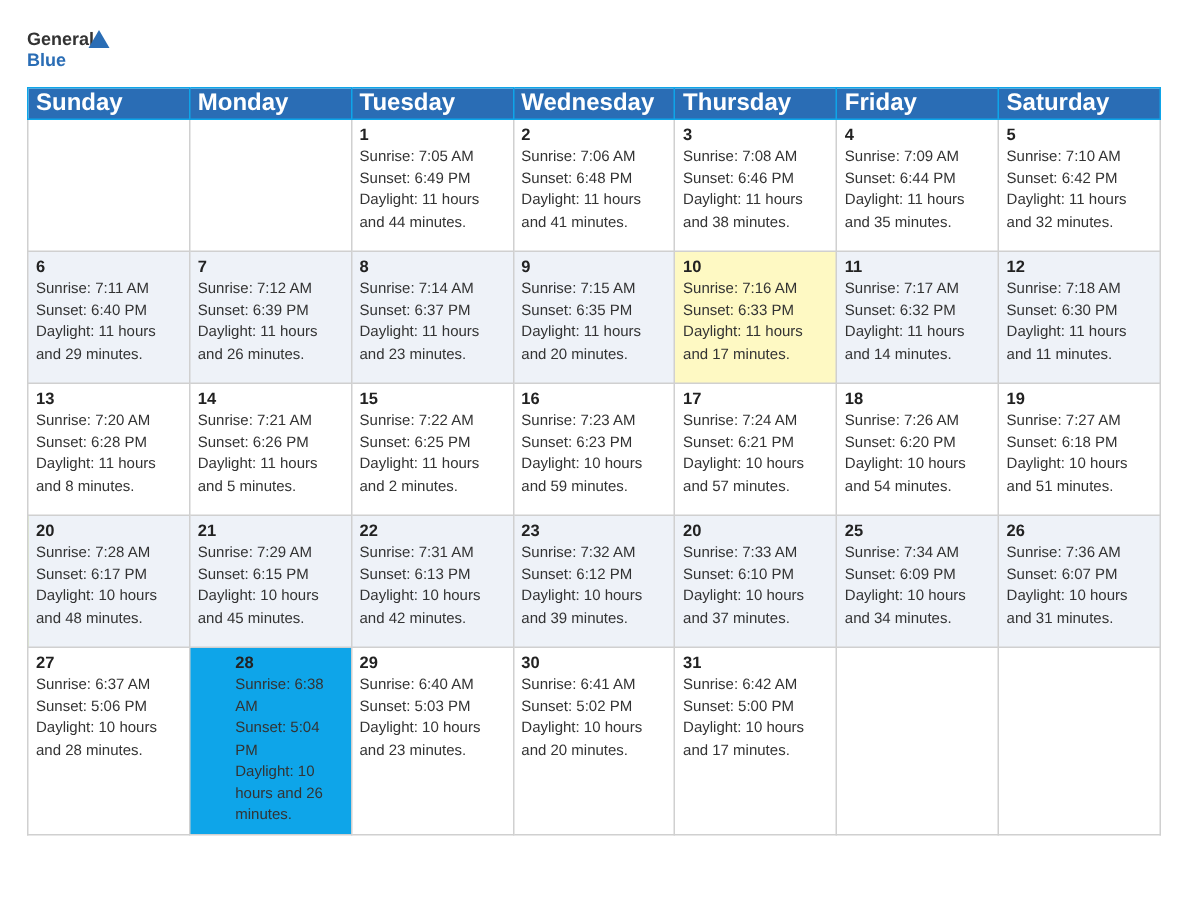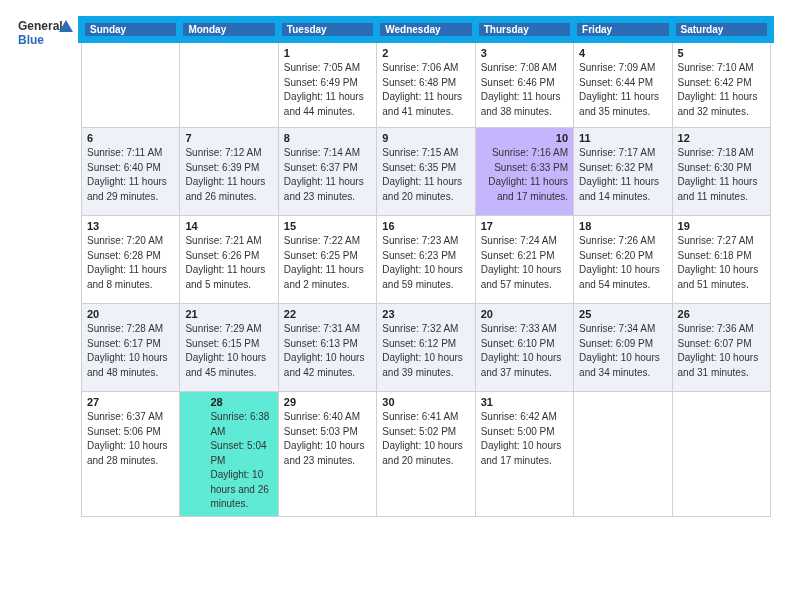--- a/index.html
+++ b/index.html
@@ -8,21 +8,21 @@
       height: 612px;
       font-family: Arial, Helvetica, sans-serif;
       background: #fff;
       overflow: hidden;
     }
     .page {
       width: 792px;
       height: 444px;
       padding: 16px 18px 12px 18px;
       display: flex;
-      flex-direction: row;
+      flex-direction: column;
     }
     .header {
       display: flex;
       justify-content: space-between;
       align-items: flex-start;
       margin-bottom: 8px;
     }
     .logo {
       display: flex;
       align-items: center;
@@ -46,23 +46,23 @@
       flex: 1;
       border-collapse: collapse;
       width: 100%;
       font-size: 9.5px;
     }
     .calendar th {
       background-color: #2a6db5;
       color: #fff;
       text-align: left;
       padding: 1px 5px;
-      font-size: 10px;
+      font-size: 16px;
       font-weight: 600;
-      border: 7px solid #0ea5e9;
+      border: 1px solid #0ea5e9;
     }
     .calendar td {
       border: 1px solid #d0d0d0;
       vertical-align: top;
       padding: 4px 5px;
       width: calc(100% / 7);
       height: 88px;
       background: #fff;
     }
     .calendar tr:nth-child(even) td {
@@ -153,21 +153,21 @@
             <div class="day-info">Sunrise: 7:12 AM<br>Sunset: 6:39 PM<br>Daylight: 11 hours and 26 minutes.</div>
           </td>
           <td style="background: rgb(238, 242, 248);">
             <span class="day-num">8</span>
             <div class="day-info">Sunrise: 7:14 AM<br>Sunset: 6:37 PM<br>Daylight: 11 hours and 23 minutes.</div>
           </td>
           <td style="background: rgb(238, 242, 248);">
             <span class="day-num">9</span>
             <div class="day-info">Sunrise: 7:15 AM<br>Sunset: 6:35 PM<br>Daylight: 11 hours and 20 minutes.</div>
           </td>
-          <td style="background: #c4b5fd; text-align: right;">
+          <td style="background: #fef9c3;">
             <span class="day-num">10</span>
             <div class="day-info">Sunrise: 7:16 AM<br>Sunset: 6:33 PM<br>Daylight: 11 hours and 17 minutes.</div>
           </td>
           <td style="background: rgb(238, 242, 248);">
             <span class="day-num">11</span>
             <div class="day-info">Sunrise: 7:17 AM<br>Sunset: 6:32 PM<br>Daylight: 11 hours and 14 minutes.</div>
           </td>
           <td style="background: rgb(238, 242, 248);">
             <span class="day-num">12</span>
             <div class="day-info">Sunrise: 7:18 AM<br>Sunset: 6:30 PM<br>Daylight: 11 hours and 11 minutes.</div>
@@ -231,21 +231,21 @@
           <td style="background: rgb(238, 242, 248);">
             <span class="day-num">26</span>
             <div class="day-info">Sunrise: 7:36 AM<br>Sunset: 6:07 PM<br>Daylight: 10 hours and 31 minutes.</div>
           </td>
         </tr>
         <tr style="background: rgb(255, 255, 255);">
           <td style="background: rgb(255, 255, 255);">
             <span class="day-num">27</span>
             <div class="day-info">Sunrise: 6:37 AM<br>Sunset: 5:06 PM<br>Daylight: 10 hours and 28 minutes.</div>
           </td>
-          <td style="background: #5eead4; padding-left: 30px;">
+          <td style="background: #0ea5e9; padding-left: 30px;">
             <span class="day-num">28</span>
             <div class="day-info">Sunrise: 6:38 AM<br>Sunset: 5:04 PM<br>Daylight: 10 hours and 26 minutes.</div>
           </td>
           <td style="background: rgb(255, 255, 255);">
             <span class="day-num">29</span>
             <div class="day-info">Sunrise: 6:40 AM<br>Sunset: 5:03 PM<br>Daylight: 10 hours and 23 minutes.</div>
           </td>
           <td style="background: rgb(255, 255, 255); border-radius: 27px;">
             <span class="day-num">30</span>
             <div class="day-info">Sunrise: 6:41 AM<br>Sunset: 5:02 PM<br>Daylight: 10 hours and 20 minutes.</div>

